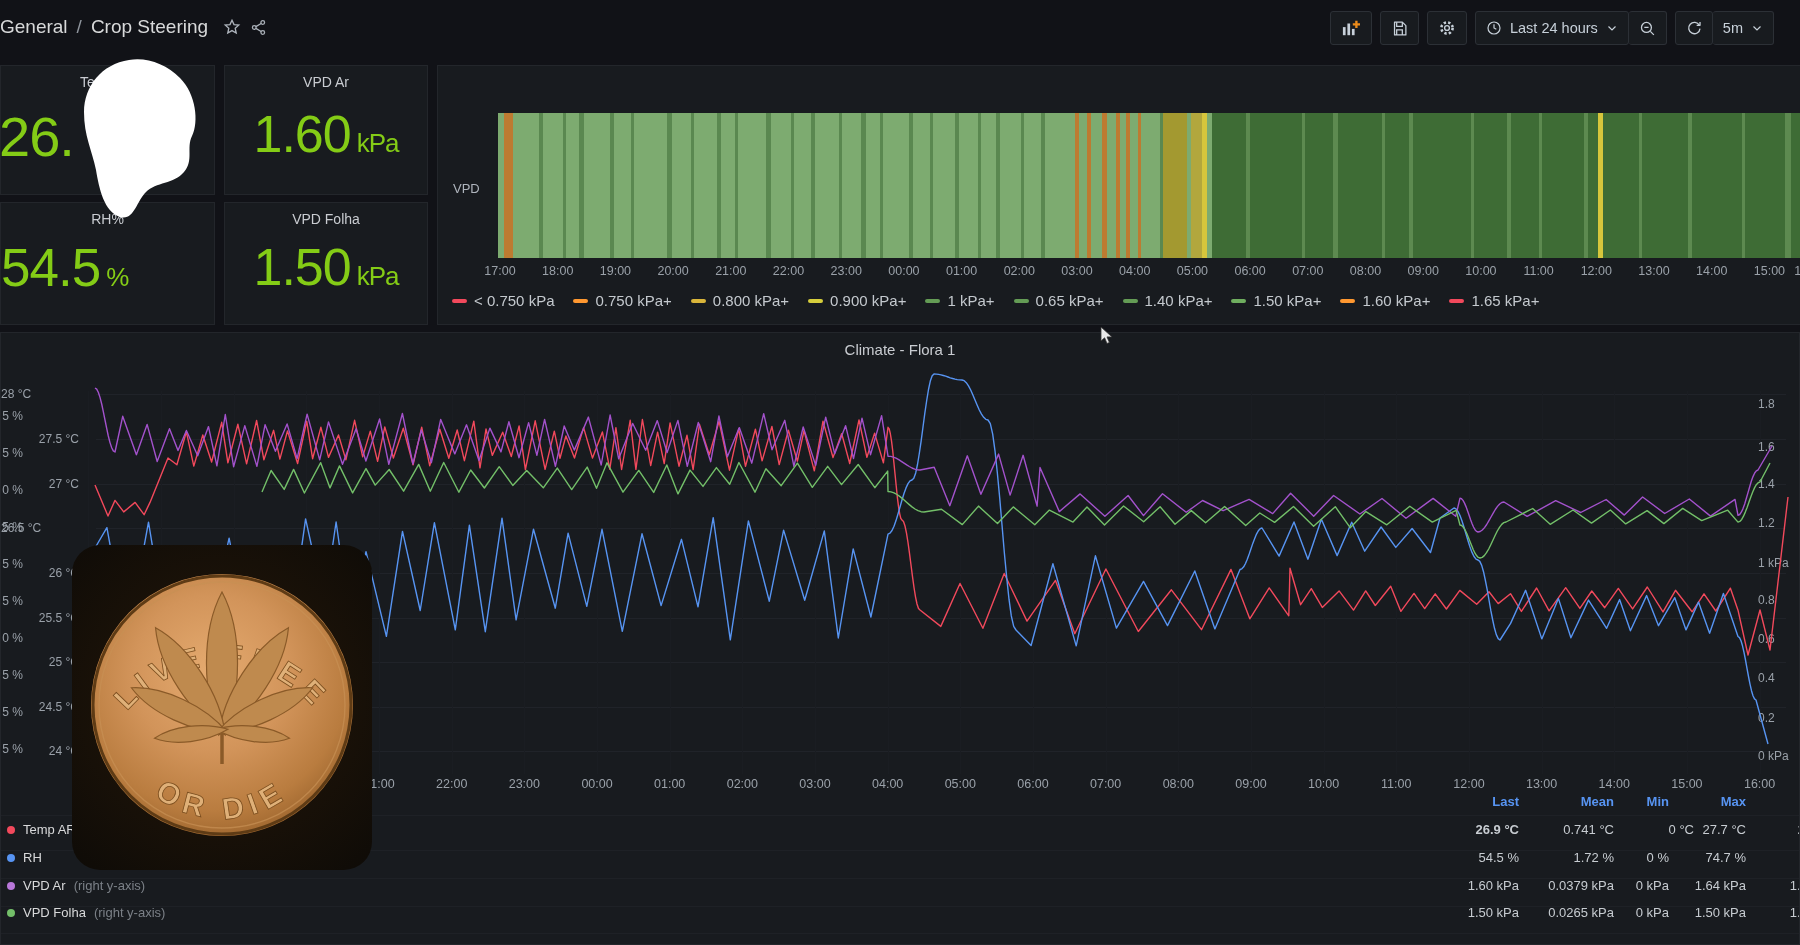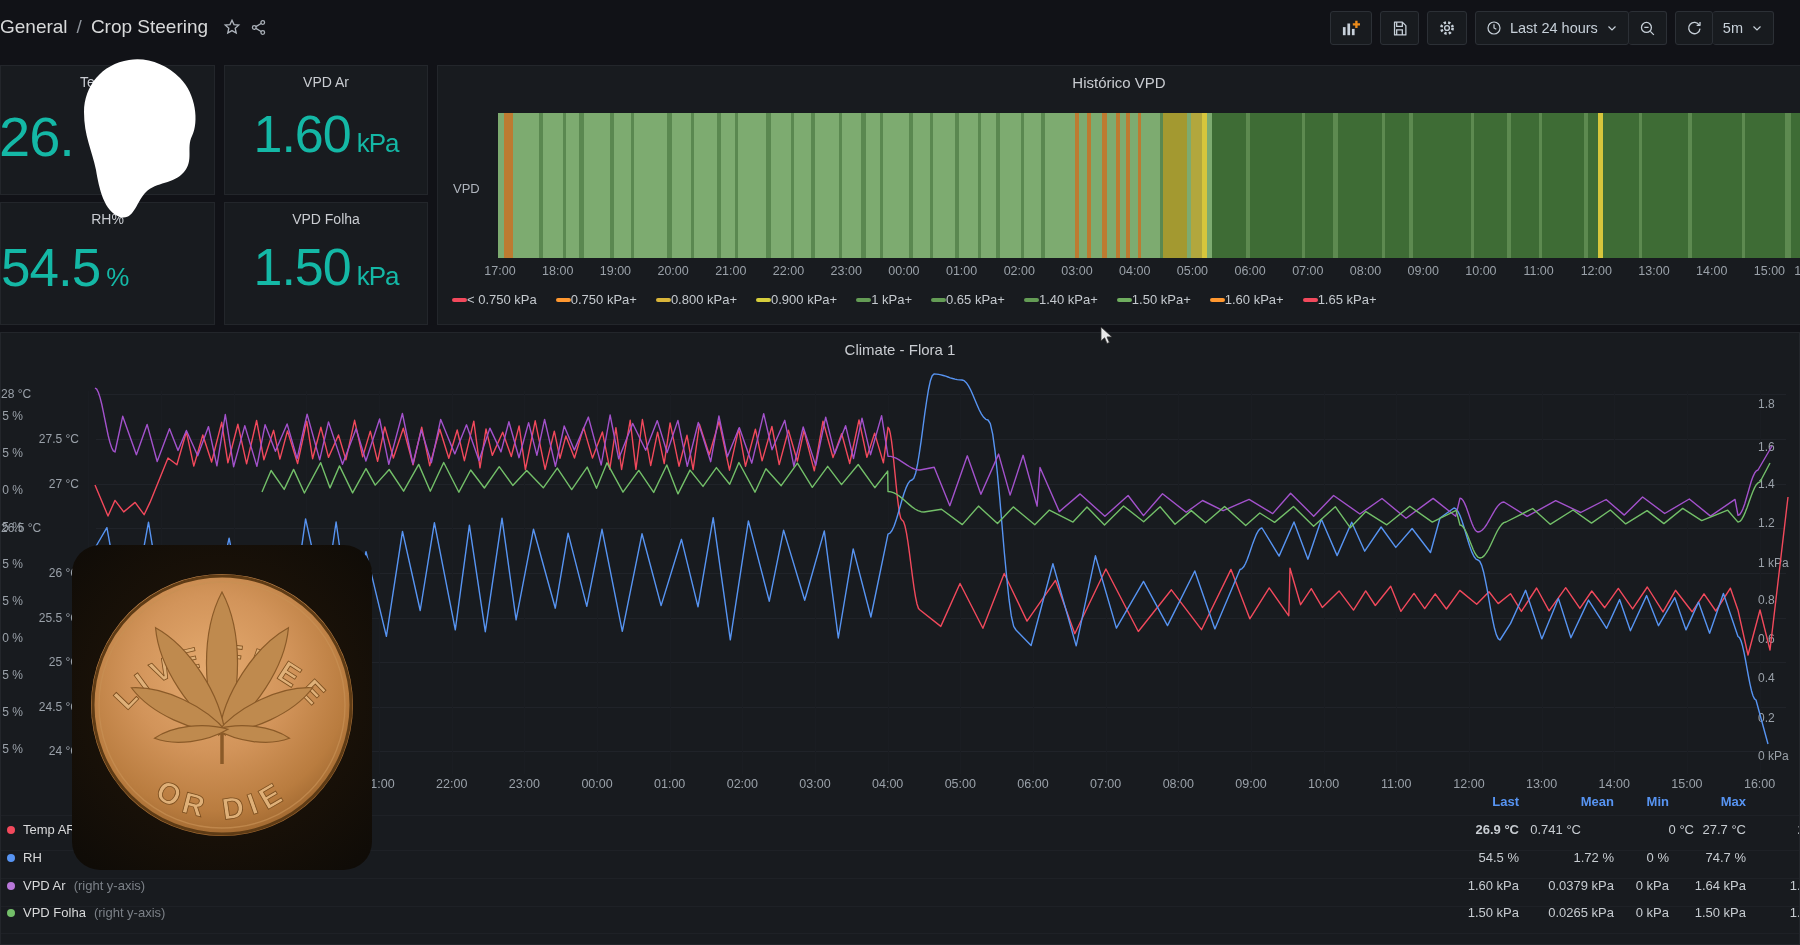--- a/index.html
+++ b/index.html
@@ -11,30 +11,30 @@
   #header{position:absolute;left:0;top:0;width:1800px;height:58px;background:#111217;}
   #crumb{position:absolute;left:0;top:16px;font-size:19px;color:#d8d9da;display:flex;align-items:center;gap:9px;}
   #crumb .sep{color:#8e949c;}
   .hicon{color:#aeb4bc;display:inline-flex;}
   #toolbar{position:absolute;right:26px;top:11px;display:flex;gap:8px;align-items:center;}
   .tbtn{height:34px;min-width:38px;display:flex;align-items:center;justify-content:center;gap:8px;
         background:#181b1f;border:1px solid #2c3036;border-radius:3px;color:#c7d0d9;font-size:14.5px;padding:0 10px;box-sizing:border-box;}
   .tgroup{display:flex;}
   .tgroup .tbtn+.tbtn{border-left:none;}
   
-  .statv{color:#14b8a6;font-weight:500;white-space:nowrap;}
+  .statv{color:#84cc16;font-weight:500;white-space:nowrap;}
   .bigv{font-size:56px;letter-spacing:-1px;}
   .unit{font-size:26px;margin-left:6px;}
   
   #histbars{position:absolute;left:498px;top:113px;width:1302px;height:145px;display:flex;overflow:hidden;}
   #histbars div{height:100%;}
   #histticks span,#climticks span{position:absolute;top:0;transform:translateX(-50%);
         font-size:12.5px;color:#9aa1a9;white-space:nowrap;}
   #histlegend{position:absolute;left:452px;top:292px;display:flex;gap:19px;align-items:center;}
-  .litem{display:flex;align-items:center;font-size:13px;color:#c4c9ce;white-space:nowrap;}
+  .litem{display:flex;align-items:center;gap:7px;font-size:15px;color:#c4c9ce;white-space:nowrap;}
   .ldash{width:15px;height:4px;border-radius:2px;}
   
   .axlbl{position:absolute;font-size:12px;color:#9aa1a9;white-space:nowrap;}
   .grid{position:absolute;height:1px;background:#202329;}
   .vgrid{position:absolute;width:1px;background:#1a1d22;}
   
   .lt-sep{position:absolute;left:0;width:1800px;height:1px;background:#1e2126;}
   .lt-name{position:absolute;display:flex;align-items:center;gap:8px;font-size:13px;color:#d8d9da;white-space:nowrap;}
   .lt-name .dim{color:#7b8087;}
   .dot{width:8px;height:8px;border-radius:50%;display:inline-block;}
@@ -145,21 +145,20 @@
   </div>
 </div>
 <div class="panel" style="left:224px;top:202px;width:204px;height:123px;">
   <div class="ptitle" style="font-size:14px;">VPD Folha</div>
   <div class="statv bigv" style="position:absolute;left:0;right:0;top:34px;text-align:center;font-size:52px;">
     <span>1.50</span><span class="unit">kPa</span>
   </div>
 </div>
 
 <div class="panel" style="left:437px;top:65px;width:1364px;height:260px;overflow:hidden;">
-  <div class="ptitle">Histórico VPD</div>
   <div class="axlbl" style="left:15px;top:115px;font-size:13px;color:#aeb4bc;">VPD</div>
 </div>
 <div id="histbars">
     <div style="flex-grow: 6; background: rgb(125, 171, 112);"></div>
     <div style="flex-grow: 9; background: rgb(189, 123, 49);"></div>
     <div style="flex-grow: 26; background: rgb(125, 171, 112);"></div>
     <div style="flex-grow: 4; background: rgb(90, 136, 80);"></div>
     <div style="flex-grow: 20; background: rgb(125, 171, 112);"></div>
     <div style="flex-grow: 3; background: rgb(90, 136, 80);"></div>
     <div style="flex-grow: 13; background: rgb(125, 171, 112);"></div>
@@ -427,21 +426,21 @@
       <div class="lt-sep" style="top: 600px;"></div>
       <div class="lt-head" style="top: 461px; left: 1518px;">Last</div>
       <div class="lt-head" style="top: 461px; left: 1613px;">Mean</div>
       <div class="lt-head" style="top: 461px; left: 1668px;">Min</div>
       <div class="lt-head" style="top: 461px; left: 1745px;">Max</div>
       <div class="lt-name" style="top: 489px; left: 6px;">
         <span class="dot" style="background: rgb(242, 73, 92);"></span>
         <span>Temp AR</span>
       </div>
       <div class="lt-val" style="top: 489px; left: 1518px; font-weight: bold;">26.9 °C</div>
-      <div class="lt-val" style="top: 489px; left: 1580px;">0.741 °C</div>
+      <div class="lt-val" style="top: 489px; left: 1613px;">0.741 °C</div>
       <div class="lt-val" style="top: 489px; left: 1693px;">0 °C</div>
       <div class="lt-val" style="top: 489px; left: 1745px;">27.7 °C</div>
       <div class="lt-val" style="top: 489px; left: 1840px;">27.7 °C</div>
       <div class="lt-name" style="top: 517px; left: 6px;">
         <span class="dot" style="background: rgb(87, 148, 242);"></span>
         <span>RH</span>
       </div>
       <div class="lt-val" style="top: 517px; left: 1518px;">54.5 %</div>
       <div class="lt-val" style="top: 517px; left: 1613px;">1.72 %</div>
       <div class="lt-val" style="top: 517px; left: 1668px;">0 %</div>

